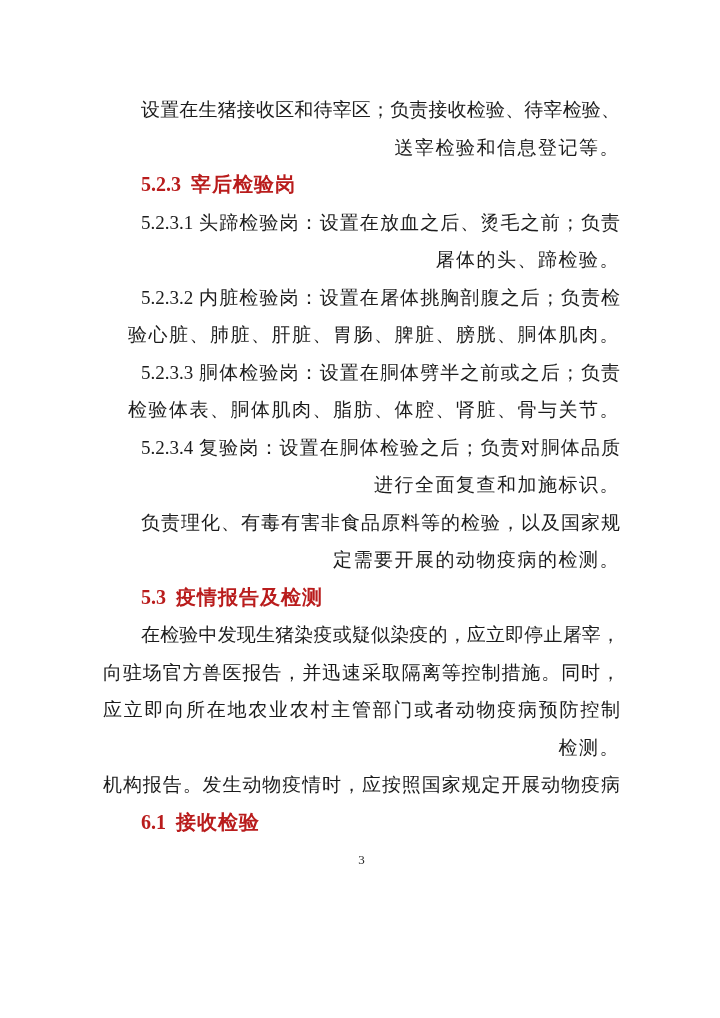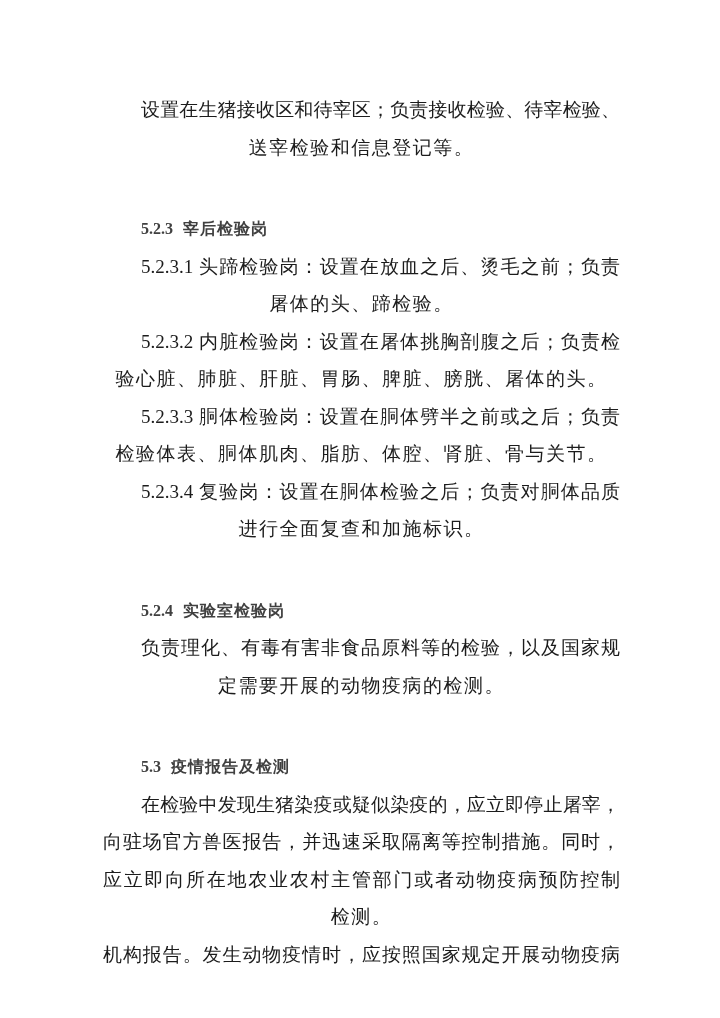--- a/index.html
+++ b/index.html
@@ -21,42 +21,41 @@
     position: absolute;
     left: 103px;
     top: 91px;
     width: 517px;
   }
   .line {
     font-size: 19px;
     line-height: 37.5px;
     height: 37.5px;
     letter-spacing: 1.5px;
-    text-align: center;
+    text-align: right;
     white-space: nowrap;
   }
   .line.just {
     letter-spacing: 0;
     white-space: normal;
     text-align: justify;
     text-align-last: justify;
   }
   .line.indent {
     text-indent: 38px;
   }
   .heading {
-    font-size: 16px;
+    font-size: 20px;
     line-height: 37.5px;
     height: 37.5px;
     padding-left: 38px;
     letter-spacing: 1px;
     font-family: "Liberation Sans", "DejaVu Sans", sans-serif;
-    color: #404040;
+    color: #b91c1c;
     white-space: nowrap;
-    margin-top: 44px;
   }
   .heading.h2 {
     font-weight: bold;
   }
   .heading.h1 {
     font-weight: normal;
   }
   .heading .num {
     font-family: "Liberation Serif", "DejaVu Serif", serif;
     letter-spacing: 0;
@@ -83,29 +82,26 @@
     <div class="line just indent">设置在生猪接收区和待宰区；负责接收检验、待宰检验、</div>
     <div class="line">送宰检验和信息登记等。</div>
 
     <div class="heading h2">
       <span class="num">5.2.3</span><span class="title">宰后检验岗</span>
     </div>
 
     <div class="line just indent">5.2.3.1 头蹄检验岗：设置在放血之后、烫毛之前；负责</div>
     <div class="line">屠体的头、蹄检验。</div>
     <div class="line just indent">5.2.3.2 内脏检验岗：设置在屠体挑胸剖腹之后；负责检</div>
-    <div class="line">验心脏、肺脏、肝脏、胃肠、脾脏、膀胱、屠体的头。</div>
+    <div class="line">验心脏、肺脏、肝脏、胃肠、脾脏、膀胱、胴体肌肉。</div>
     <div class="line just indent">5.2.3.3 胴体检验岗：设置在胴体劈半之前或之后；负责</div>
     <div class="line">检验体表、胴体肌肉、脂肪、体腔、肾脏、骨与关节。</div>
     <div class="line just indent">5.2.3.4 复验岗：设置在胴体检验之后；负责对胴体品质</div>
     <div class="line">进行全面复查和加施标识。</div>
 
-    <div class="heading h2">
-      <span class="num">5.2.4</span><span class="title">实验室检验岗</span>
-    </div>
 
     <div class="line just indent">负责理化、有毒有害非食品原料等的检验，以及国家规</div>
     <div class="line">定需要开展的动物疫病的检测。</div>
 
     <div class="heading h2">
       <span class="num">5.3</span><span class="title">疫情报告及检测</span>
     </div>
 
     <div class="line just indent">在检验中发现生猪染疫或疑似染疫的，应立即停止屠宰，</div>
     <div class="line just">向驻场官方兽医报告，并迅速采取隔离等控制措施。同时，</div>

